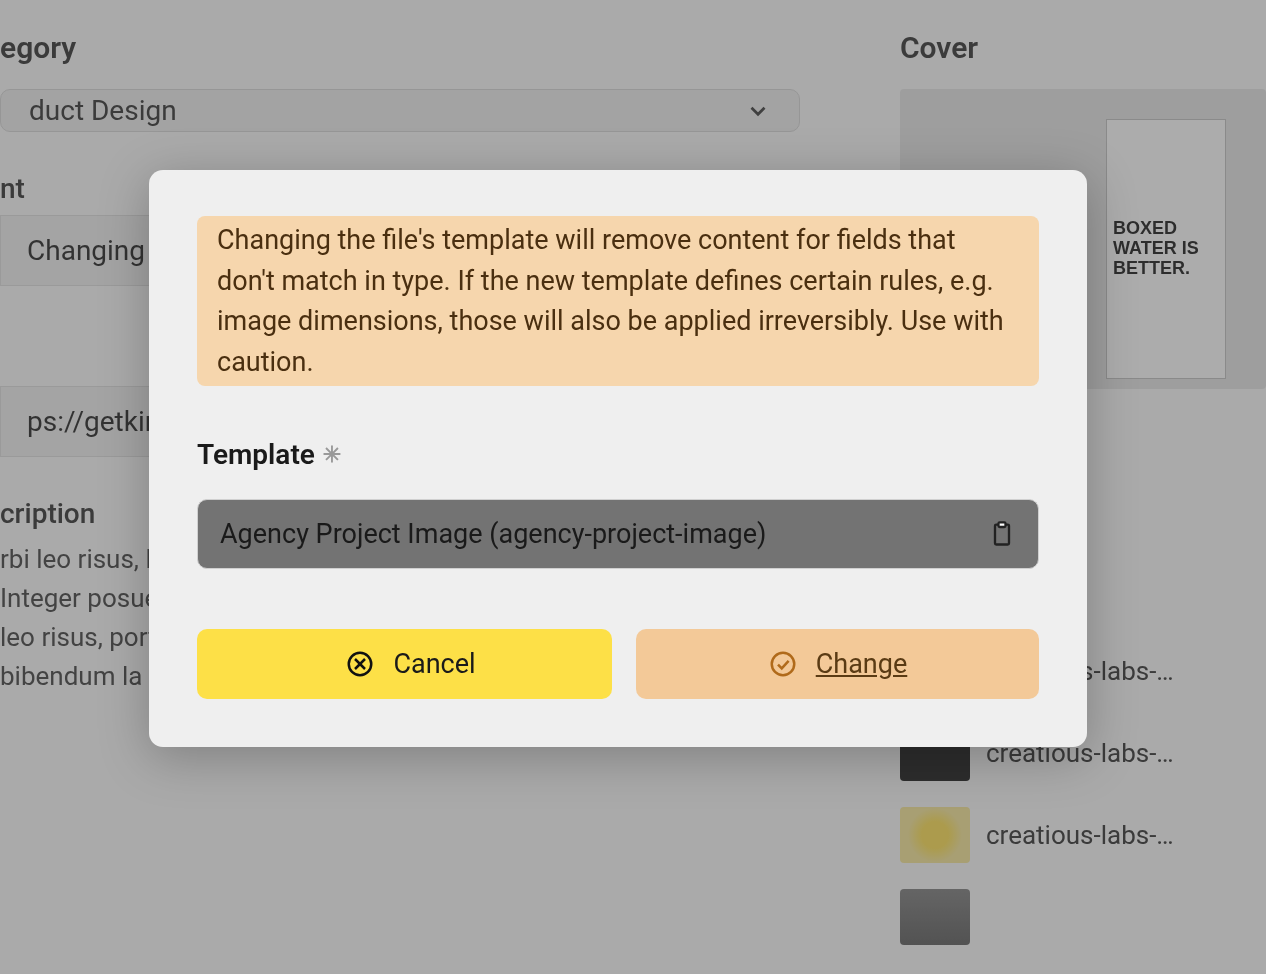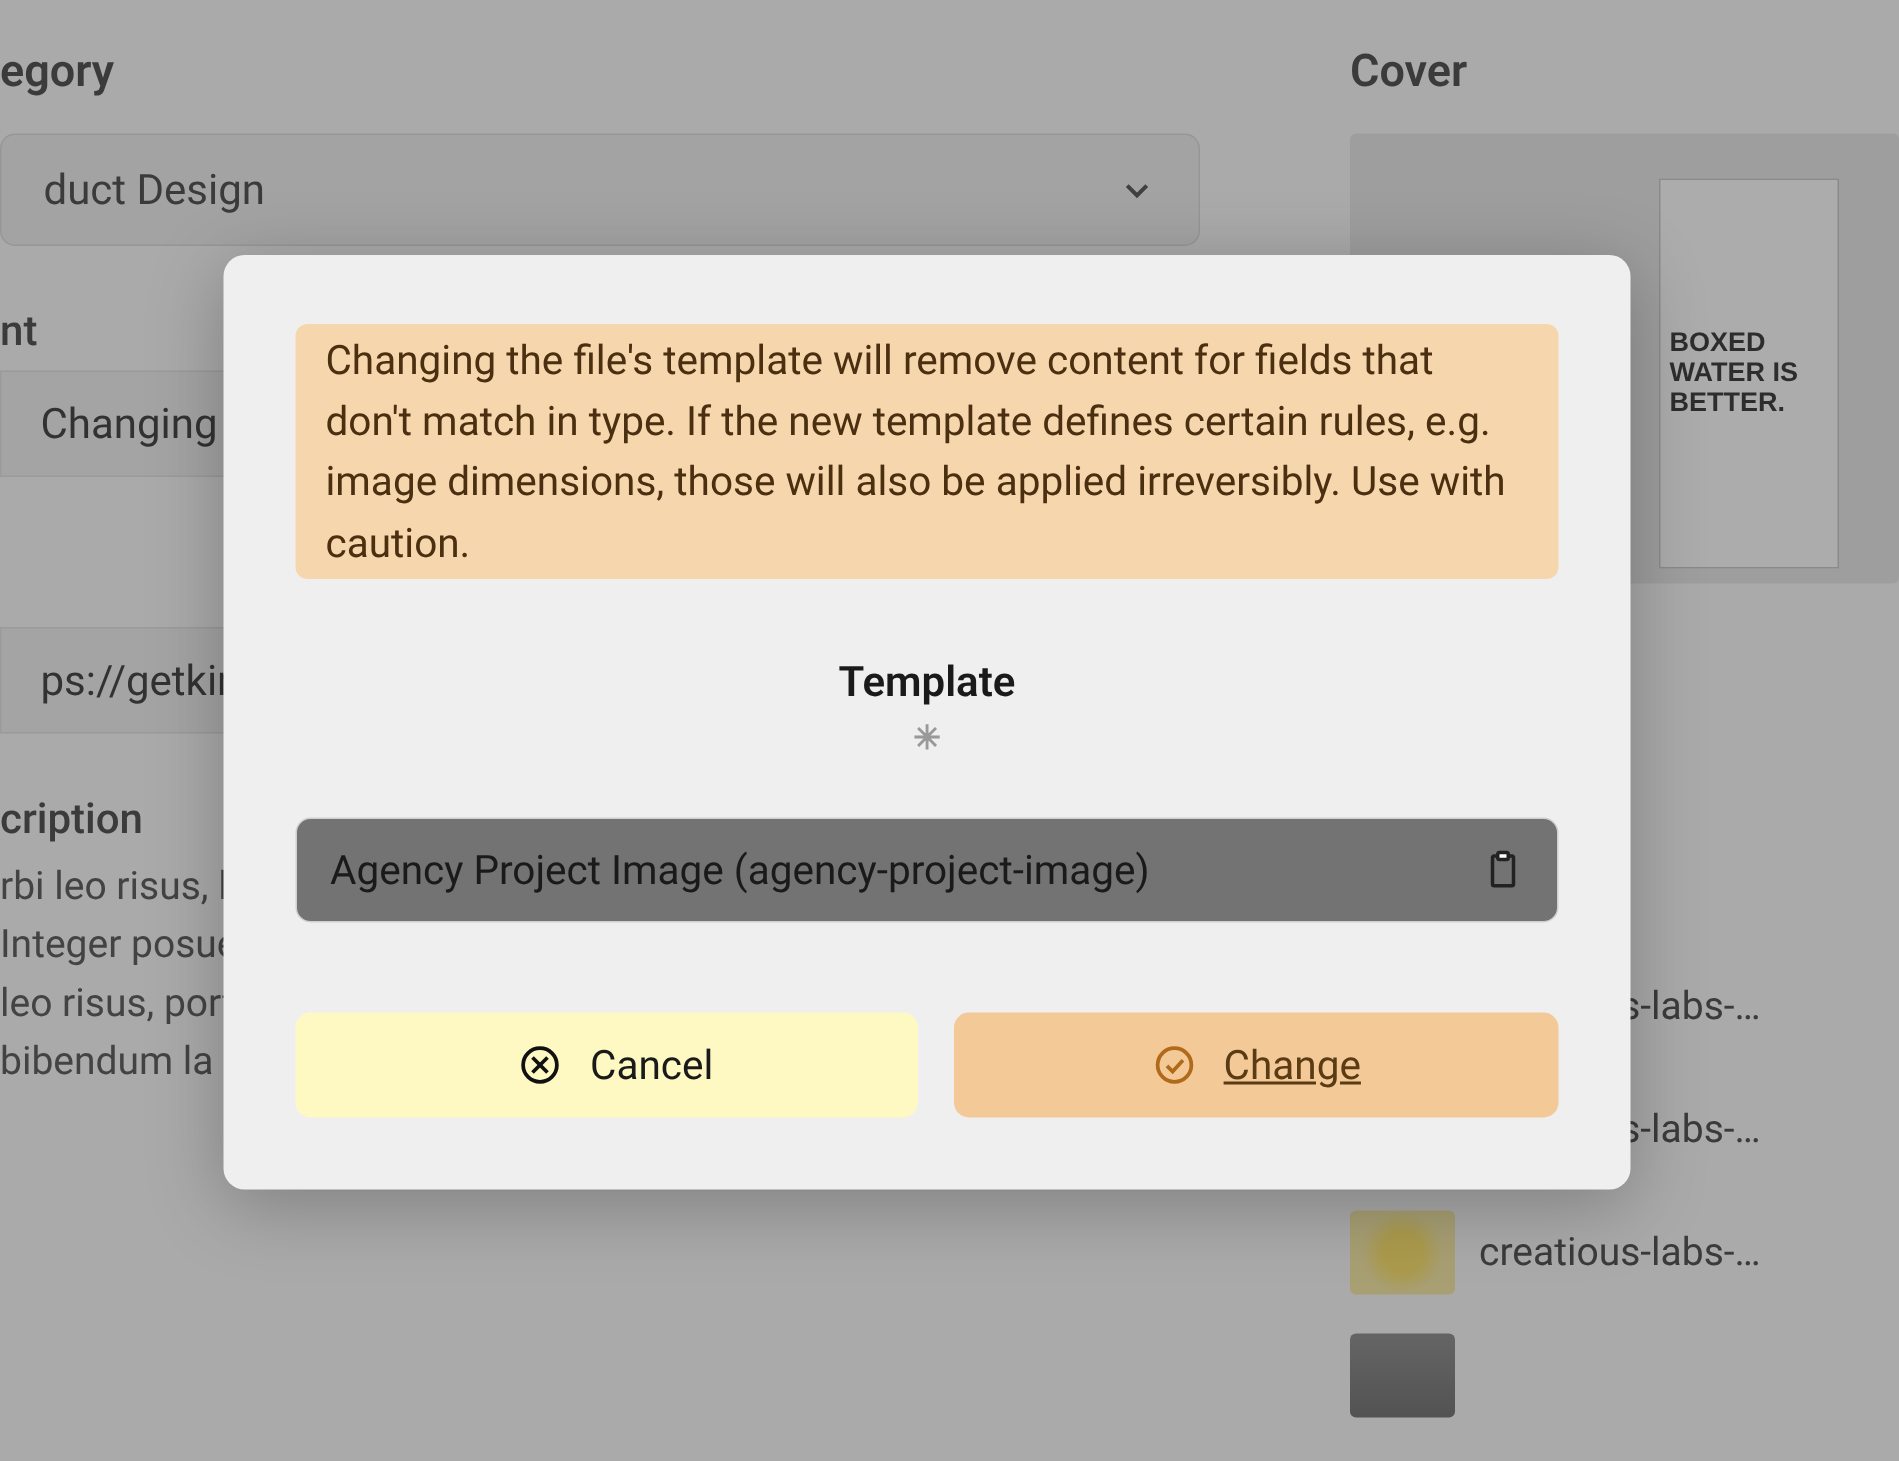--- a/index.html
+++ b/index.html
@@ -47,21 +47,21 @@
       margin-top: 40px;
     }
 
     .select-box {
       display: flex;
       align-items: center;
       justify-content: space-between;
       background: #e8e8e8;
       border: 1px solid #d0d0d0;
       border-radius: 10px;
-      padding: 20px 28px;
+      padding: 4px 28px;
       font-size: 28px;
       color: #2a2a2a;
       margin-right: 40px;
     }
     .chev { width: 26px; height: 26px; }
 
     .input-row {
       background: #eaeaea;
       border: 1px solid #d8d8d8;
       padding: 18px 26px;
@@ -153,25 +153,24 @@
       border-radius: 8px;
       padding: 4px 20px;
       font-size: 27px;
       line-height: 1.5;
       margin-bottom: 52px;
     }
     .tmpl-label {
       font-size: 28px;
       font-weight: 600;
       color: #1a1a1a;
-      margin-bottom: 40px;
+      margin-bottom: 28px;
       display: flex;
       align-items: center;
       gap: 8px;
-      flex-direction: column;
     }
     .req {
       color: #999;
       font-size: 22px;
     }
     .tmpl-input {
       display: flex;
       align-items: center;
       justify-content: space-between;
       background: #737373;
@@ -194,21 +193,21 @@
       justify-content: center;
       gap: 18px;
       height: 70px;
       border-radius: 10px;
       border: none;
       font-size: 27px;
       cursor: pointer;
       font-family: inherit;
     }
     .btn.cancel {
-      background: #fef9c3;
+      background: #fde047;
       color: #1a1a1a;
       padding-left: 12px;
     }
     .btn.change {
       background: #f3c998;
       color: #5a3b14;
       text-decoration: underline;
     }
     .btn svg { width: 30px; height: 30px; }
   </style>

